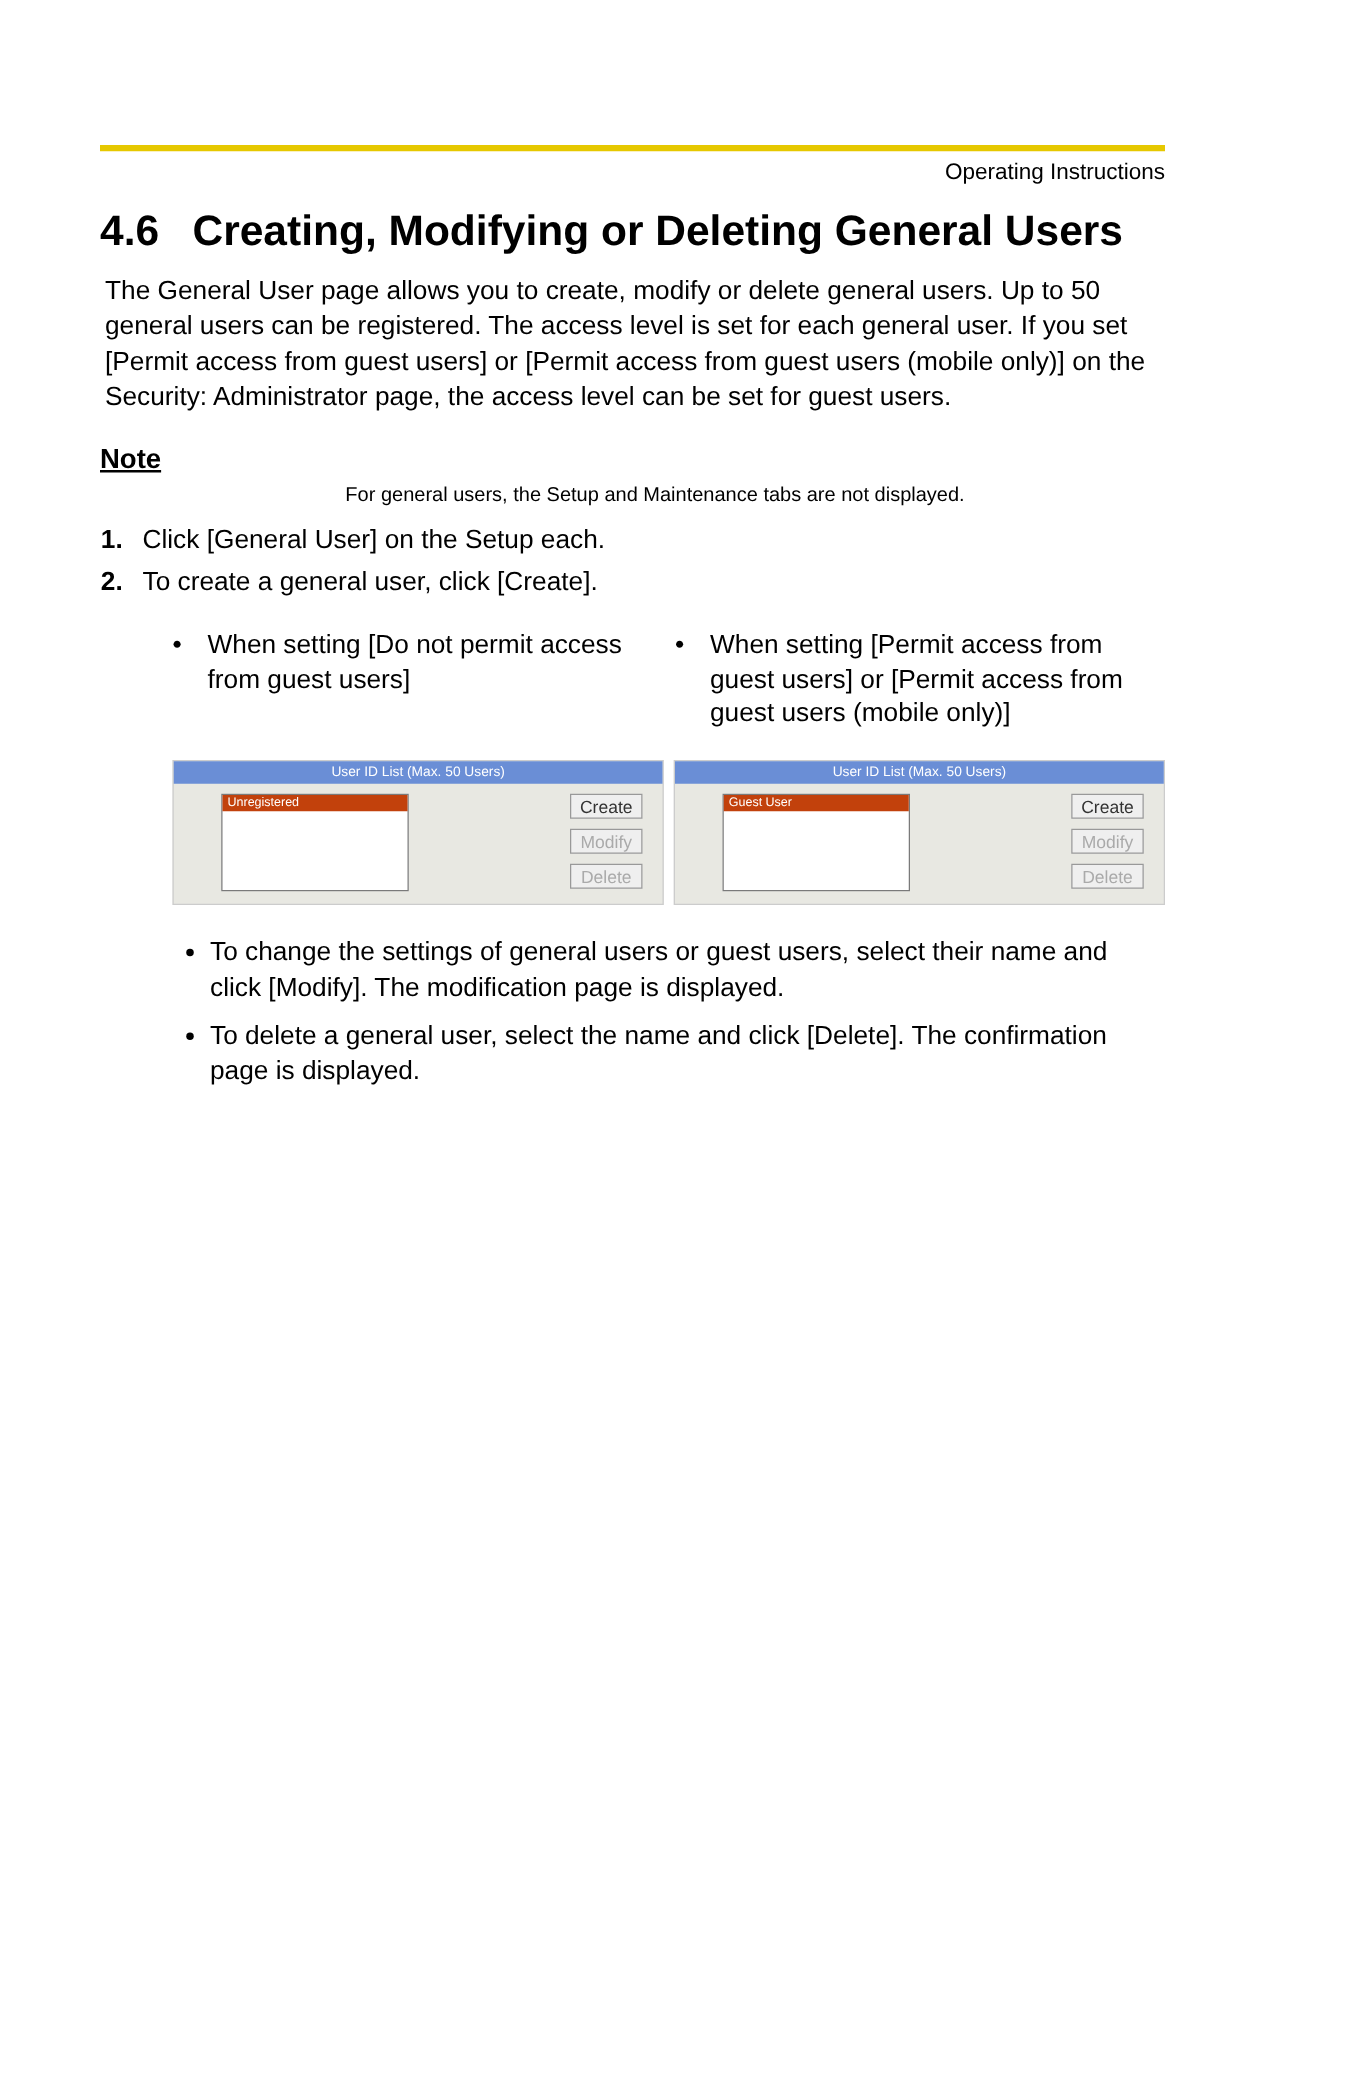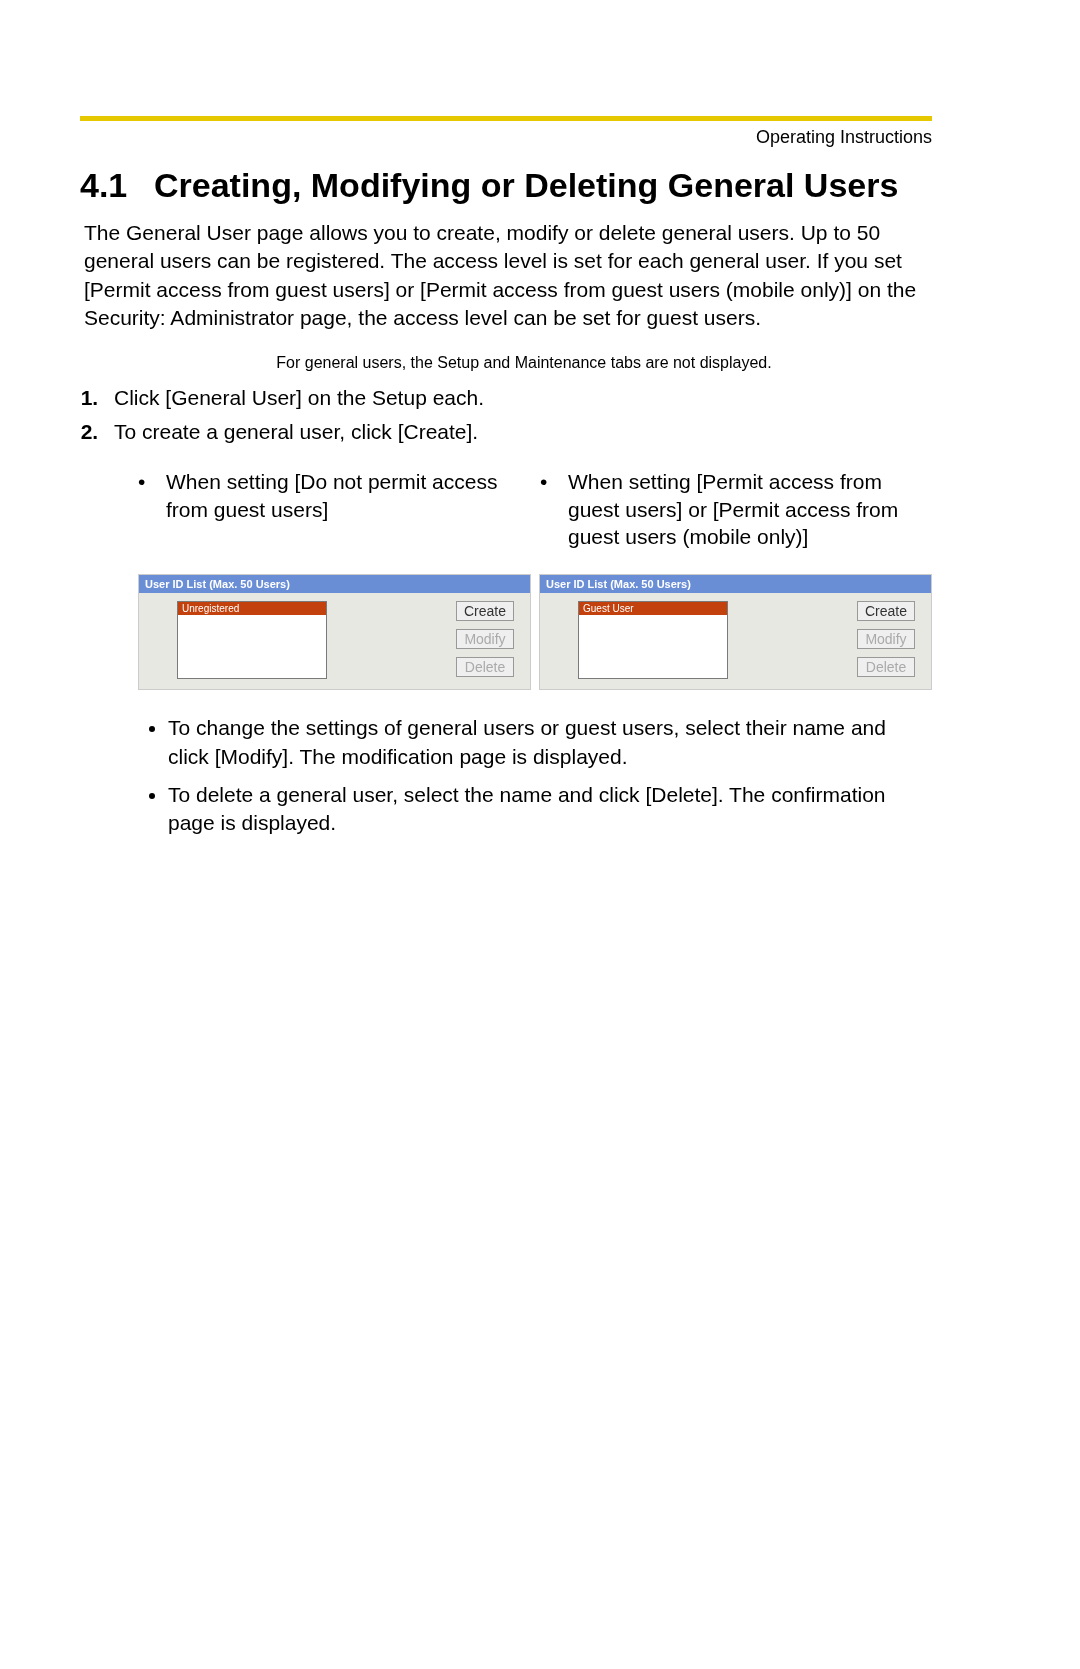--- a/index.html
+++ b/index.html
@@ -98,22 +98,23 @@
   .shot {
     flex: 1;
     background: #e8e8e2;
     border: 1px solid #ccc;
     padding-bottom: 10px;
   }
   .shot-title {
     background: #6a8ed6;
     color: #fff;
     font-size: 11px;
-    font-weight: bold;
+    font-weight: normal;
     padding: 3px 6px;
+    text-align: center;
   }
   .shot-body {
     display: flex;
     padding: 8px 12px 0 38px;
     gap: 40px;
     align-items: flex-start;
   }
   .listbox {
     width: 150px;
     height: 78px;
@@ -165,26 +166,27 @@
   .footer-page { width: 50px; text-align: right; }
 </style>
 </head>
 <body>
 
 <div class="page">
   <div class="rule"></div>
   <div class="header-label">Operating Instructions</div>
 
   <div class="title-row">
-    <div class="sec-num">4.1</div>
+    <div class="sec-num">4.6</div>
     <div class="sec-title">Creating, Modifying or Deleting General Users</div>
   </div>
 
   <div class="bodytext">The General User page allows you to create, modify or delete general users. Up to 50 general users can be registered. The access level is set for each general user. If you set [Permit access from guest users] or [Permit access from guest users (mobile only)] on the Security: Administrator page, the access level can be set for guest users.</div>
 
+  <div class="note-label">Note</div>
   <div class="note-body">For general users, the Setup and Maintenance tabs are not displayed.</div>
 
   <ol class="steps">
     <li>Click [General User] on the Setup each.</li>
     <li>To create a general user, click [Create].</li>
   </ol>
 
   <div class="two-col">
     <div class="col">
       <div class="col-bullet">

